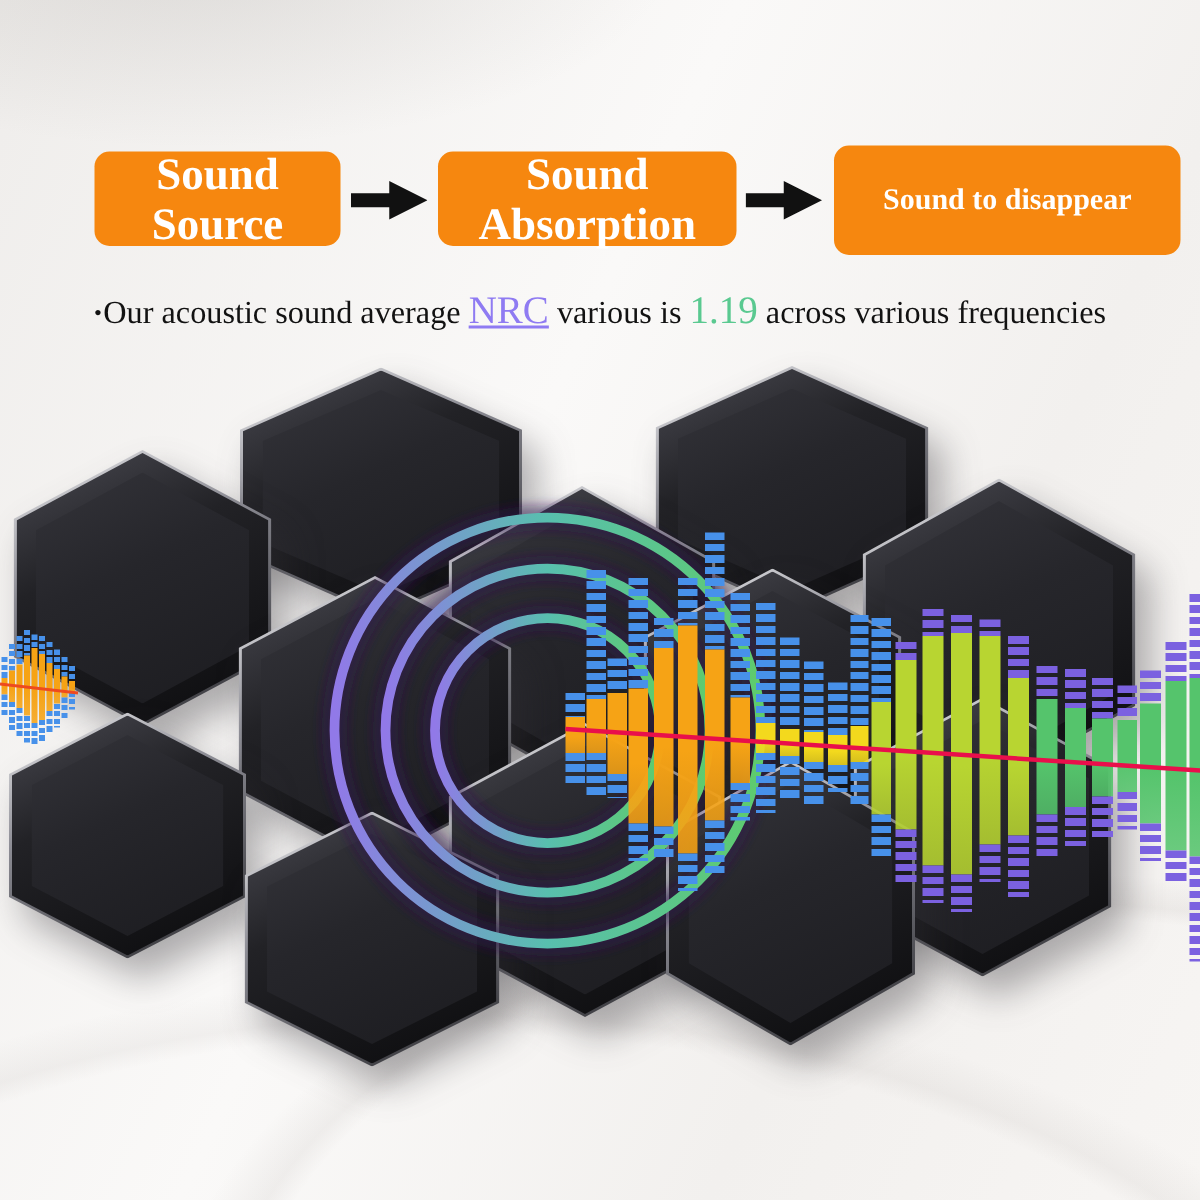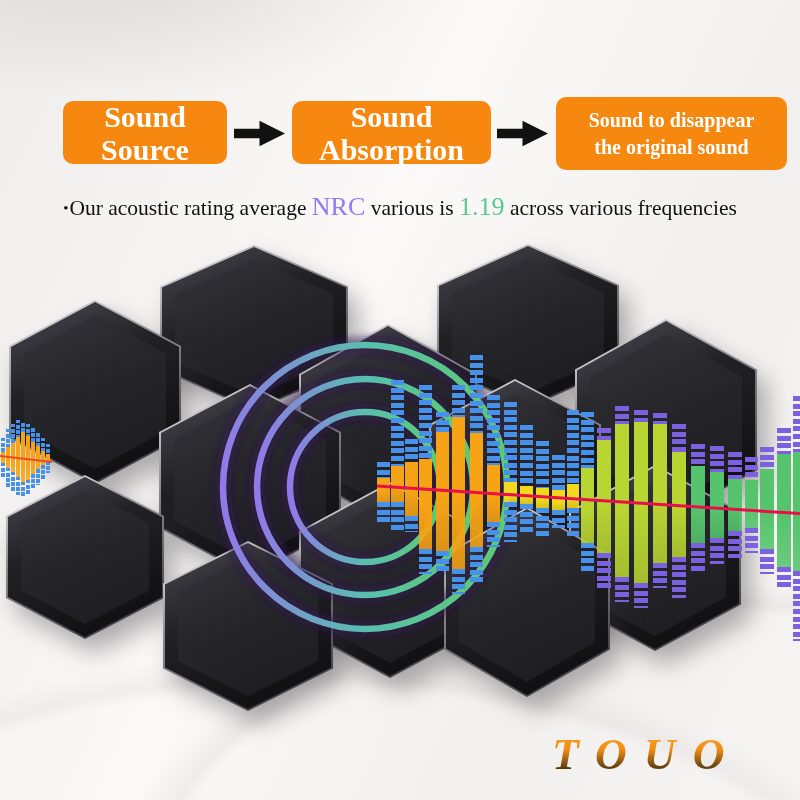--- a/index.html
+++ b/index.html
@@ -60,25 +60,24 @@
     <div class="flow-box" id="fbox0" style="left: 63px; top: 101px; width: 164px; height: 63px; background: rgb(246, 135, 15);">
       <span class="l1">Sound Source</span>
     </div>
     <div class="flow-arrow" id="farr0" style="left: 234px; top: 119px; width: 51px; height: 29px;"></div>
     <div class="flow-box" id="fbox1" style="left: 292px; top: 101px; width: 199px; height: 63px; background: rgb(246, 135, 15);">
       <span class="l1">Sound Absorption</span>
     </div>
     <div class="flow-arrow" id="farr1" style="left: 497px; top: 119px; width: 51px; height: 29px;"></div>
     <div class="flow-box" id="fbox2" style="left: 556px; top: 97px; width: 231px; height: 73px; background: rgb(246, 135, 15);">
       <span class="l2a">Sound to disappear</span>
-      <span class="l2b">the original sound</span>
     </div>
   </div>
 
-  <p class="nrc-line"><span class="bullet">•</span><span>Our acoustic rating average </span><span class="nrc-accent" id="nrcLabel" style="color: rgb(143, 123, 242);">NRC</span><span> various is </span><span class="nrc-accent" id="nrcValue" style="color: rgb(90, 201, 144);">1.19</span><span> across various frequencies</span></p>
+  <p class="nrc-line"><span class="bullet">•</span><span>Our acoustic sound average </span><span class="nrc-accent" id="nrcLabel" style="color: rgb(143, 123, 242); text-decoration: underline;">NRC</span><span> various is </span><span class="nrc-accent" id="nrcValue" style="color: rgb(90, 201, 144);">1.19</span><span> across various frequencies</span></p>
 
   <div class="illo" id="illo">
       <div class="hex" style="left: 437px; top: 244px; width: 182px; height: 164px;">
         <div class="hex-layer hex-edge"></div>
         <div class="hex-layer hex-bevel"></div>
         <div class="hex-layer hex-face"></div>
       </div>
       <div class="hex" style="left: 160px; top: 245px; width: 188px; height: 166px;">
         <div class="hex-layer hex-edge"></div>
         <div class="hex-layer hex-bevel"></div>
@@ -331,15 +330,14 @@
         <div class="eq-seg" style="top: 0px; height: 56px; background: repeating-linear-gradient(rgb(123, 97, 224) 0px, rgb(123, 97, 224) 5px, transparent 5px, transparent 7.6px);"></div>
         <div class="eq-solid" style="top: 56px; height: 119px; background: linear-gradient(rgb(85, 196, 108), rgb(85, 196, 108) 55%, rgba(85, 196, 108, 0.867));"></div>
         <div class="eq-seg" style="top: 175px; height: 70px; background: repeating-linear-gradient(rgb(123, 97, 224) 0px, rgb(123, 97, 224) 5px, transparent 5px, transparent 7.6px);"></div>
       </div>
       <svg width="800" height="800">
         <line x1="0" y1="456" x2="52" y2="462" stroke="#ee4a1f" stroke-width="2"></line>
         <line x1="377" y1="486" x2="806" y2="514" stroke="#e90f4b" stroke-width="3"></line>
       </svg>
     </div>
 
-  <div class="brand">TOUO</div>
 
 </div>
 
 </body></html>

